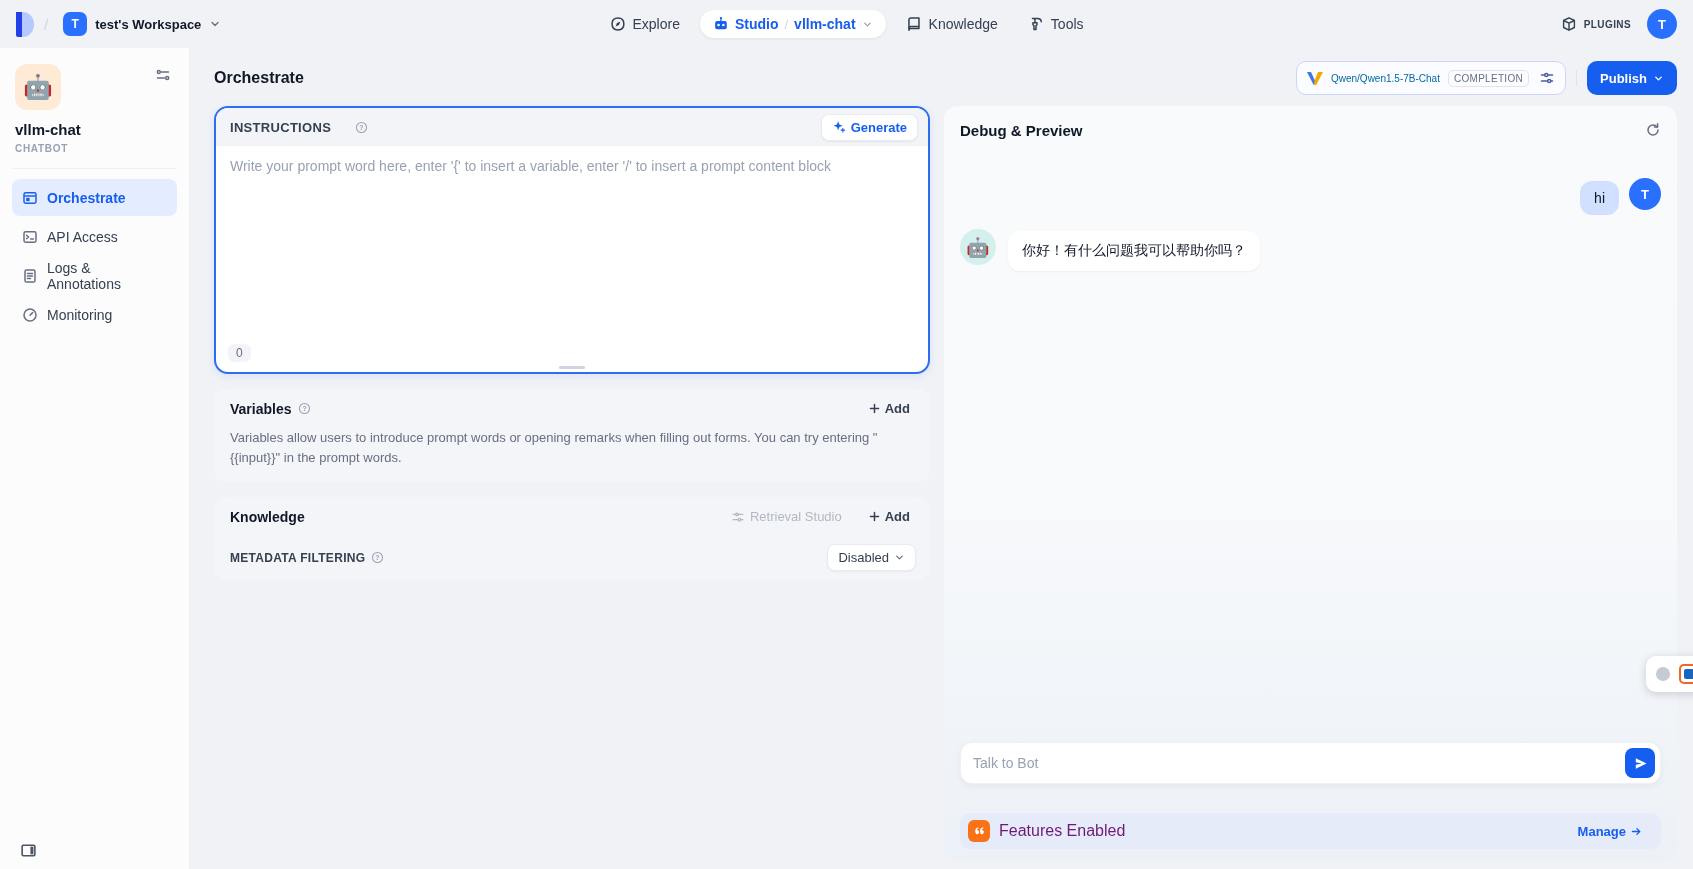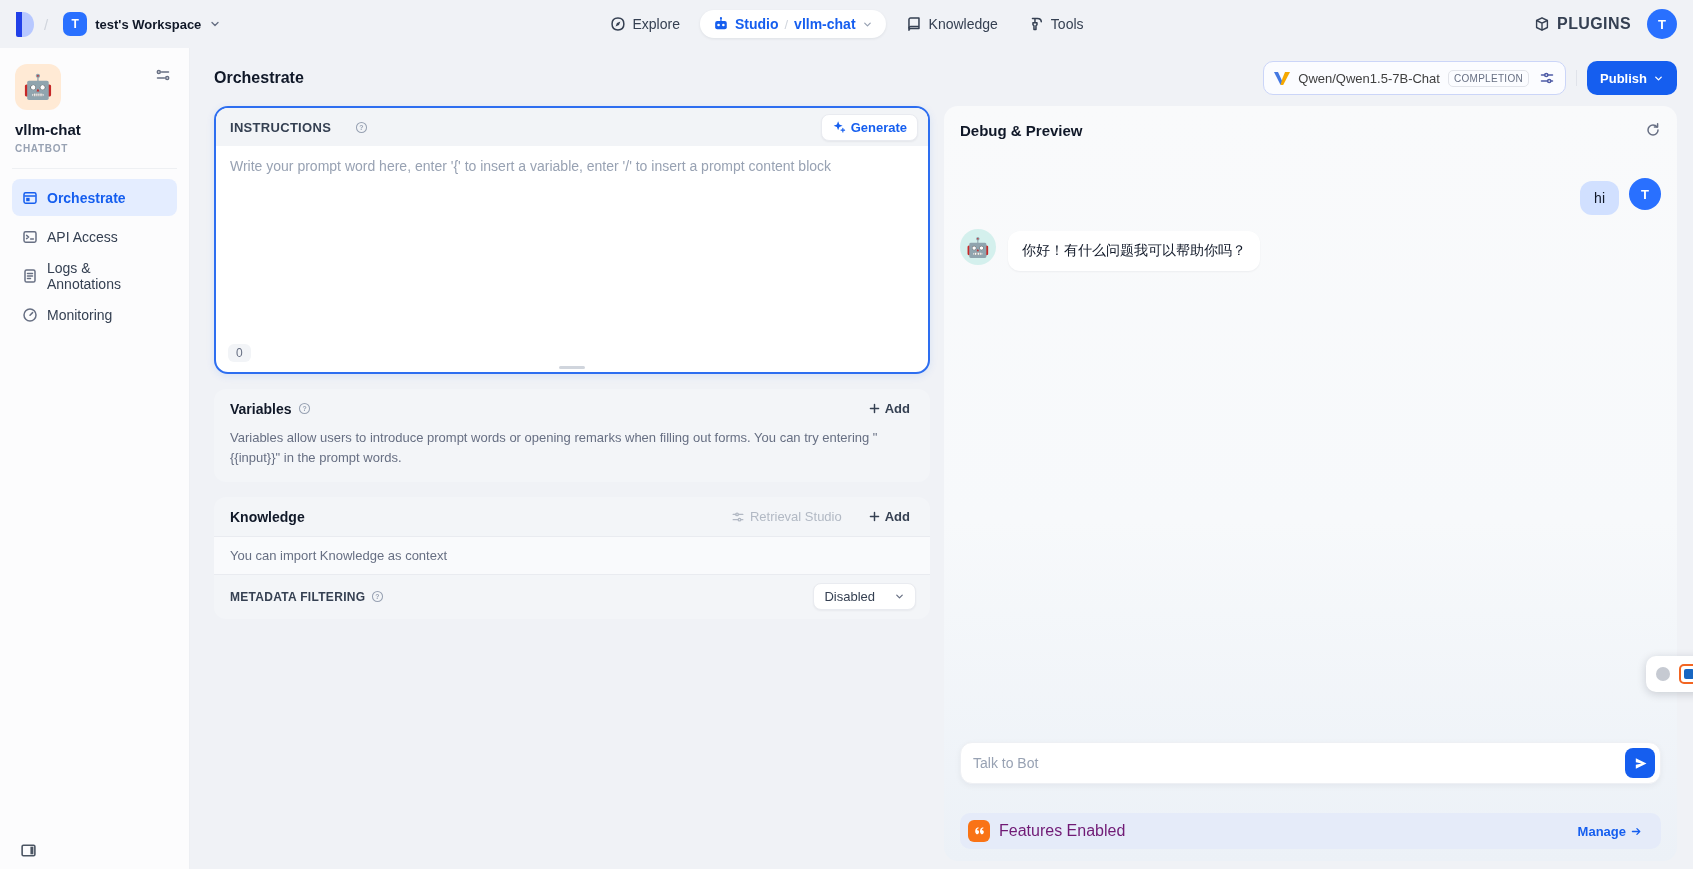--- a/index.html
+++ b/index.html
@@ -17,21 +17,21 @@
   .slash { color:#D0D5DD; font-size:15px; }
   .ws-chip { display:flex; align-items:center; gap:8px; padding:3px 6px; border-radius:8px; cursor:pointer; }
   .ws-avatar { width:24px; height:24px; border-radius:7px; background:#2970FF; color:#fff; font-size:12px; font-weight:700; display:flex; align-items:center; justify-content:center; }
   .ws-name { font-size:13px; font-weight:600; color:#101828; }
   .topnav { position:absolute; left:50%; top:0; transform:translateX(-50%); height:48px; display:flex; align-items:center; gap:10px; }
   .nav-item { display:flex; align-items:center; gap:7px; padding:6px 10px; border-radius:999px; font-size:14px; font-weight:500; color:#354052; cursor:pointer; }
   .nav-pill { background:#fff; box-shadow:0 1px 3px rgba(16,24,40,.08); display:flex; align-items:center; gap:6px; padding:6px 13px; border-radius:999px; cursor:pointer; }
   .nav-pill .blue { color:#155EEF; font-weight:600; font-size:14px; }
   .nav-pill .sep { color:#D0D5DD; font-size:13px; }
   .topbar-right { display:flex; align-items:center; gap:16px; }
-  .plugins { display:flex; align-items:center; gap:7px; font-size:16px; font-weight:600; color:#354052; letter-spacing:.4px; cursor:pointer; }
+  .plugins { display:flex; align-items:center; gap:7px; font-size:10px; font-weight:600; color:#354052; letter-spacing:.4px; cursor:pointer; }
   .user-avatar { width:30px; height:30px; border-radius:50%; background:#2970FF; color:#fff; font-size:13px; font-weight:600; display:flex; align-items:center; justify-content:center; cursor:pointer; }
 
   
   .shell { position:absolute; top:48px; left:0; right:0; bottom:0; display:flex; }
 
   
   .sidebar { width:190px; flex:none; background:#FCFCFD; border-right:1px solid #EDEFF3; padding:16px 12px; position:relative; }
   .app-head { display:flex; justify-content:space-between; align-items:flex-start; padding:0 3px; }
   .app-icon { width:46px; height:46px; border-radius:12px; background:#FFEAD5; display:flex; align-items:center; justify-content:center; font-size:24px; cursor:pointer; }
   .ops-btn { padding:3px; cursor:pointer; }
@@ -43,21 +43,21 @@
   .side-item.active { background:#E4EDFF; color:#155EEF; font-weight:600; }
   .side-item.active svg { color:#155EEF; }
   .collapse-btn { position:absolute; left:18px; bottom:8px; padding:2px; cursor:pointer; }
 
   
   .main { flex:1; min-width:0; display:flex; flex-direction:column; }
   .main-header { display:flex; align-items:center; justify-content:space-between; padding:13px 16px 11px 24px; }
   .page-title { font-size:16px; font-weight:700; color:#101828; }
   .header-right { display:flex; align-items:center; gap:10px; }
   .model-pill { display:flex; align-items:center; gap:8px; height:34px; padding:0 8px 0 10px; border:1px solid #CBD5F8; border-radius:10px; background:#FBFCFF; cursor:pointer; }
-  .model-name { font-size:13px; font-weight:500; color:#404040; }
+  .model-name { font-size:10px; font-weight:500; color:#0369a1; }
   .model-badge { font-size:10px; font-weight:500; color:#676F83; border:1px solid #E2E4EA; border-radius:5px; padding:2px 5px; letter-spacing:.3px; }
   .param-btn { padding:2px; cursor:pointer; }
   .divider-v { width:1px; height:16px; background:#E0E3EA; }
   .publish-btn { display:flex; align-items:center; gap:6px; height:34px; padding:14px 13px; background:#155EEF; border:none; border-radius:10px; color:#fff; font-size:13px; font-weight:600; cursor:pointer; }
 
   .columns { flex:1; min-height:0; display:flex; gap:14px; padding:0 16px 0 24px; }
   .config-col { width:716px; flex:none; }
 
   
   .inst { border:2px solid #2D6EF0; border-radius:14px; background:#fff; height:268px; display:flex; flex-direction:column; overflow:hidden; box-shadow:0 2px 8px rgba(21,94,239,.10); }
@@ -74,21 +74,21 @@
   .panel { background:#F3F5F8; border-radius:12px; margin-top:15px; }
   .panel-head { display:flex; align-items:center; justify-content:space-between; padding:11px 14px 11px 16px; }
   .panel-title { font-size:14px; font-weight:700; color:#101828; display:flex; align-items:center; gap:6px; }
   .head-actions { display:flex; align-items:center; gap:20px; }
   .add-btn { display:flex; align-items:center; gap:4px; font-size:13px; font-weight:600; color:#354052; cursor:pointer; background:none; border:none; font-family:inherit; }
   .var-desc { padding:0 16px 14px; font-size:13px; line-height:1.55; color:#676F83; }
   .retrieval { display:flex; align-items:center; gap:5px; font-size:13px; font-weight:500; color:#B2B9C4; cursor:default; }
   .know-body { border-top:1px solid #E9EBF0; border-bottom:1px solid #E9EBF0; background:rgba(255,255,255,.5); padding:11px 16px; font-size:13px; color:#676F83; }
   .meta-row { display:flex; align-items:center; justify-content:space-between; padding:8px 14px 9px 16px; }
   .meta-label { font-size:12px; font-weight:700; color:#354052; letter-spacing:.3px; display:flex; align-items:center; gap:6px; }
-  .disabled-btn { display:flex; align-items:center; gap:19px; background:#fff; border:1px solid #E9EBF0; border-radius:8px; height:27px; padding:0 10px; font-size:13px; font-weight:500; color:#354052; box-shadow:0 1px 2px rgba(16,24,40,.05); cursor:pointer; font-family:inherit; }
+  .disabled-btn { display:flex; align-items:center; gap:5px; background:#fff; border:1px solid #E9EBF0; border-radius:8px; height:27px; padding:0 10px; font-size:13px; font-weight:500; color:#354052; box-shadow:0 1px 2px rgba(16,24,40,.05); cursor:pointer; font-family:inherit; }
 
   
   .debug-col { flex:1; min-width:0; margin-bottom:8px; border-radius:14px; background:linear-gradient(180deg,#F9FAFB 0%,#F7F9FB 55%,#ECF1F7 100%); display:flex; flex-direction:column;gap:20px; }
   .debug-head { display:flex; align-items:center; justify-content:space-between; padding:14px 14px 8px 16px; }
   .debug-title { font-size:15px; font-weight:700; color:#101828; }
   .restart-btn { padding:2px; cursor:pointer; }
   .chat { flex:1; min-height:0; padding:10px 16px 0; display:flex; flex-direction:column; gap:14px; }
   .msg-user { display:flex; justify-content:flex-end; align-items:flex-start; gap:10px; }
   .bubble-user { background:#D1E0FF; border-radius:12px; padding:9px 14px; font-size:14px; color:#101828; margin-top:3px; }
   .msg-avatar-user { width:32px; height:32px; border-radius:50%; background:#2970FF; color:#fff; font-size:13px; font-weight:600; display:flex; align-items:center; justify-content:center; flex:none; }
@@ -367,21 +367,20 @@
               <button class="add-btn">
                 <span>
                   <svg width="13" height="13" viewBox="0 0 16 16" fill="none" stroke="#354052" stroke-width="1.8" stroke-linecap="round">
                       <path d="M8 3v10M3 8h10"></path>
                     </svg>
                 </span>
                 <span>Add</span>
               </button>
             </div>
           </div>
-          <div class="know-body">You can import Knowledge as context</div>
           <div class="meta-row">
             <div class="meta-label">
               <span>METADATA FILTERING</span>
               <span>
                 <svg width="13" height="13" viewBox="0 0 16 16">
                     <circle cx="8" cy="8" r="6.2" fill="none" stroke="#98A2B3" stroke-width="1.3"></circle>
                     <text x="8" y="11" font-size="8.5" text-anchor="middle" fill="#98A2B3">?</text>
                   </svg>
               </span>
             </div>

